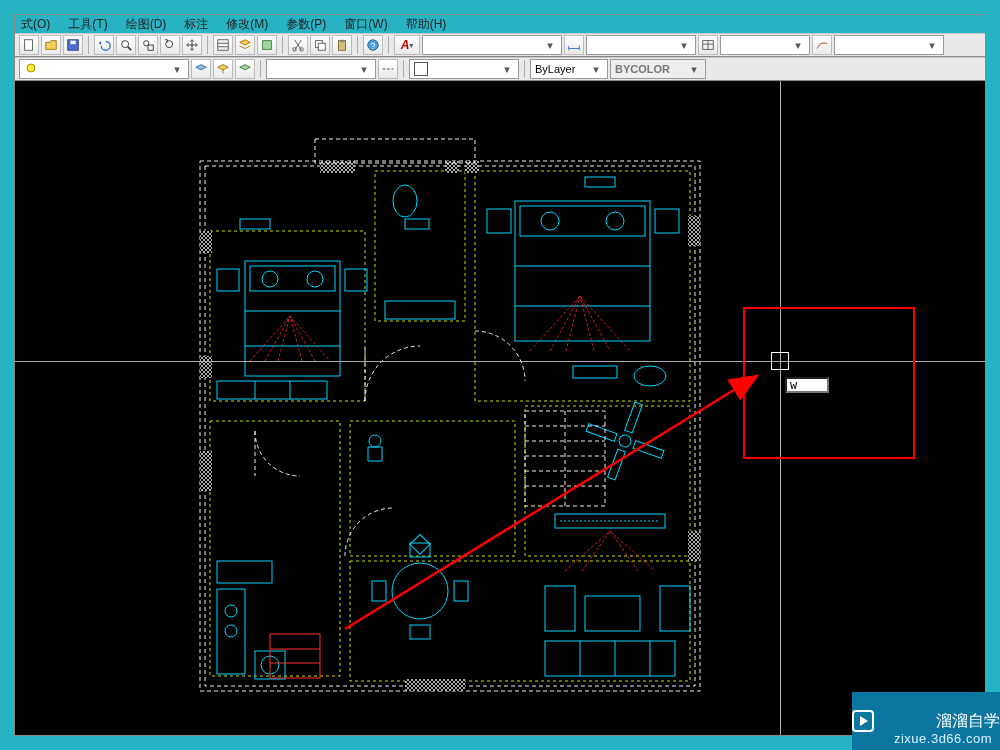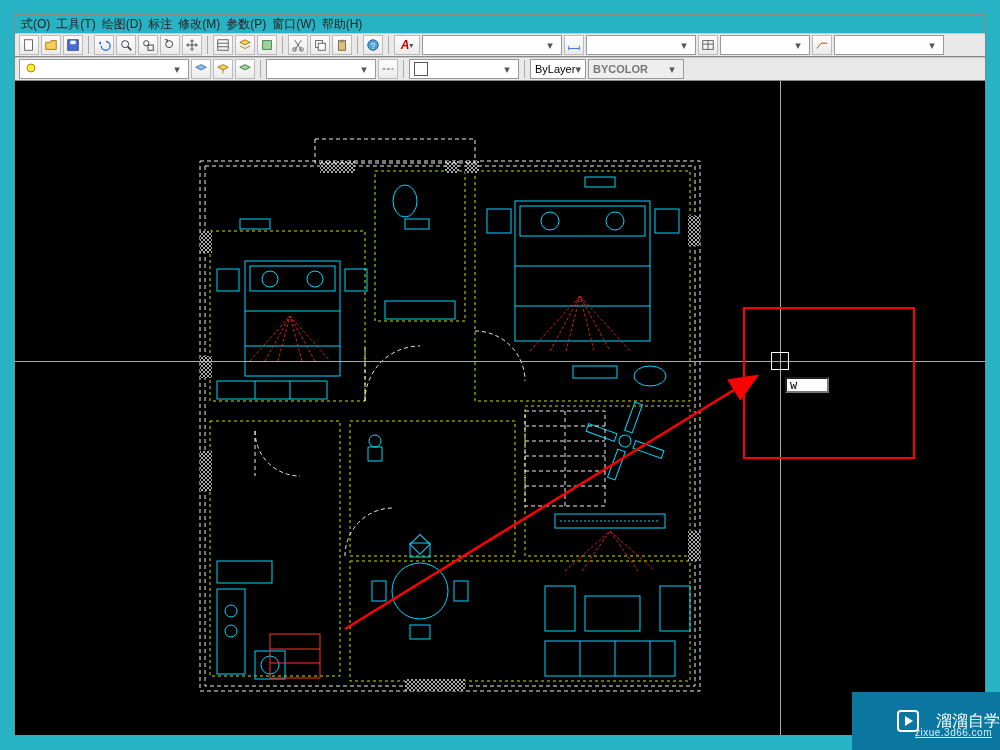--- a/index.html
+++ b/index.html
@@ -1,20 +1,20 @@
 <!DOCTYPE html>
 <html><head>
 <meta charset="utf-8">
 <style>
   * { box-sizing: border-box; margin: 0; padding: 0; }
   html, body { width: 1000px; height: 750px; overflow: hidden; font-family: "Microsoft YaHei", Arial, sans-serif; }
   body { background: #27b3c4; position: relative; }
   .frame { position: absolute; left: 14px; top: 14px; width: 972px; height: 722px; background: #000; border: 1px solid #888; }
   
-  .menubar { height: 18px; background: #27b3c4; color: #222; font-size: 12px; display: flex; align-items: center; gap: 6px; padding: 0 6px; }
+  .menubar { height: 18px; background: #27b3c4; color: #222; font-size: 12px; display: flex; align-items: center; gap: 18px; padding: 0 6px; }
   .menubar span { white-space: nowrap; }
   
   .toolrow { background: #e9e9e9; border-top: 1px solid #c8c8c8; border-bottom: 1px solid #888; display: flex; align-items: center; padding: 2px 4px; height: 24px; gap: 2px; }
   .tbtn { width: 20px; height: 20px; border: 1px solid #bbb; background: linear-gradient(#fff,#eaeaea); display:flex; align-items:center; justify-content:center; cursor:pointer; }
   .tbtn svg { width: 14px; height: 14px; }
   .sep { width:1px; height:18px; background:#aaa; margin:0 3px; }
   .combo { height:20px; border:1px solid #999; background:#fff; display:flex; align-items:center; font-size:11px; padding:0 4px; }
   .combo.small { width: 110px; }
   .combo.med { width: 140px; }
   .combo.tiny { width: 90px; }
@@ -29,22 +29,22 @@
   .redbox { position:absolute; border:2px solid #ff0000; }
   .arrow { position:absolute; pointer-events:none; }
   
   .plan { position:absolute; }
   .dash { stroke:#eee; stroke-width:1; stroke-dasharray:4 3; fill:none; }
   .dashY { stroke:#cde000; stroke-width:1; stroke-dasharray:3 3; fill:none; }
   .cyan { stroke:#00d6ff; stroke-width:1; fill:none; }
   .red { stroke:#ff3333; stroke-width:1; fill:none; }
   .hatch { fill:url(#ht); }
   
-  .badge { position:absolute; right:0; bottom:0; width:148px; height:58px; background:#0b77a0; color:#fff; display:flex; align-items:center; justify-content:flex-end; gap:17px; font-size:16px; }
-  .badge .sub { position:absolute; bottom:12px; right:8px; font-size:10px; letter-spacing:0.5px; color:#d6f2ff;text-decoration:underline;}
+  .badge { position:absolute; right:0; bottom:0; width:148px; height:58px; background:#0b77a0; color:#fff; display:flex; align-items:center; justify-content:space-between; gap:17px; font-size:16px; }
+  .badge .sub { position:absolute; bottom:4px; right:8px; font-size:13px; letter-spacing:0.5px; color:#d6f2ff;}
   .badge .play { width:22px; height:22px; border:2px solid #fff; border-radius:4px; display:flex; align-items:center; justify-content:center; }
   .badge .play::after { content:""; border-left:8px solid #fff; border-top:5px solid transparent; border-bottom:5px solid transparent; margin-left:2px; }
 </style>
 </head>
 <body>
 
 <div class="frame">
 
   <div class="menubar">
     <span>式(O)</span>
@@ -226,21 +226,21 @@
           <line x1="7" y1="8" x2="10" y2="8" stroke="#333"></line>
           <line x1="12" y1="8" x2="14" y2="8" stroke="#333"></line>
         </svg>
       </div>
     <div class="sep"></div>
     <div class="combo small">
       <span class="swatch"></span>
       <span class="dd">▾</span>
     </div>
     <div class="sep"></div>
-    <div class="combo tiny" style="width:56px;">
+    <div class="combo tiny" style="width:78px;">
       <span>ByLayer</span>
       <span class="dd">▾</span>
     </div>
     <div class="combo tiny" style="width:96px;background:#eee;">
       <span style="color:#777;font-weight:bold;">BYCOLOR</span>
       <span class="dd">▾</span>
     </div>
   </div>
 
   <div class="canvas">

